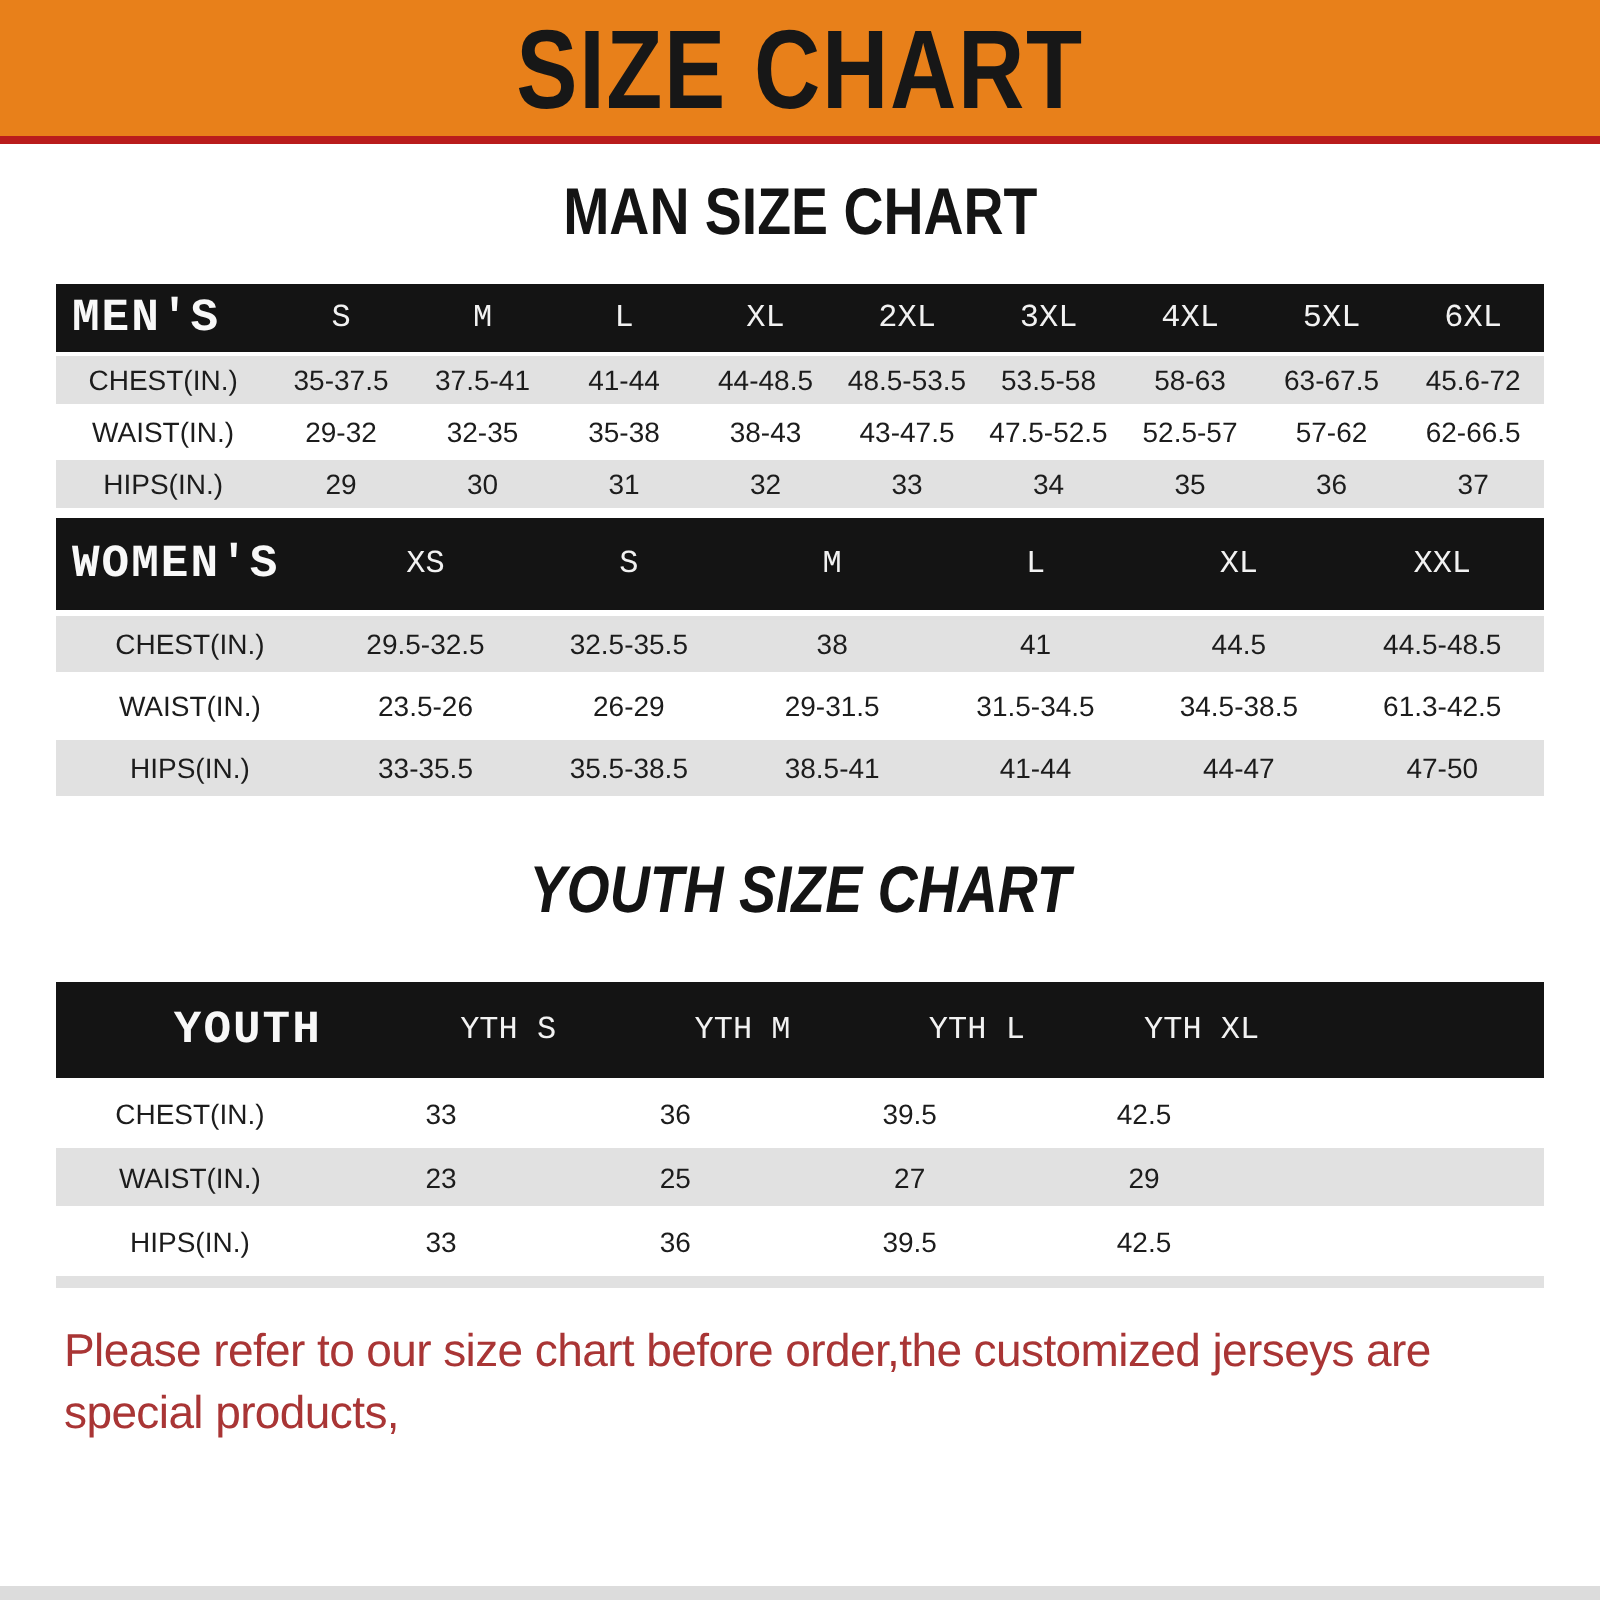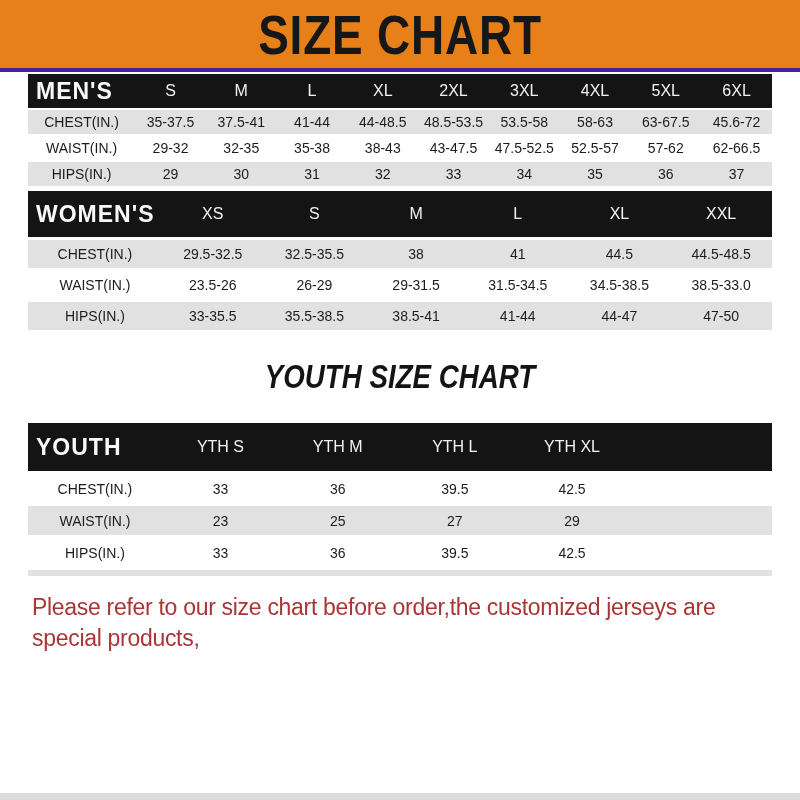--- a/index.html
+++ b/index.html
@@ -9,21 +9,21 @@
     font-family: "Liberation Sans", sans-serif;
     position: relative;
     overflow: hidden;
     color: #1a1a1a;
   }
 
   
   .banner {
     height: 72px;
     background: #E8801A;
-    border-bottom: 4px solid #4c1d95;
+    border-bottom: 4px solid #b91c1c;
     box-sizing: border-box;
     display: flex; align-items: center; justify-content: center;
   }
   .banner-title {
     display: inline-block;
     font-size: 56px;
     font-weight: 900;
     color: #171717;
     letter-spacing: 1px;
     transform: scaleX(0.82);
@@ -51,21 +51,21 @@
   
   .tablewrap { margin: 0 28px; }
   table.t {
     width: 100%;
     table-layout: fixed;
     border-collapse: separate;
     border-spacing: 0 2px;
   }
   .women table.t, .youth table.t { border-spacing: 0 3px; }
 
-  tr.head-row { background: #141414; }
+  tr.head-row { background: #141414; font-family: Liberation Mono, monospace; }
   th.head-label {
     color: #F8F8F8;
     font-weight: 700;
     font-size: 23px;
     text-align: left;
     padding-left: 8px;
     letter-spacing: 1px;
     white-space: nowrap;
   }
   th.head-col {
@@ -84,21 +84,21 @@
     white-space: nowrap;
   }
   td.cell {
     font-size: 14px;
     text-align: center;
     color: #1c1c1c;
     white-space: nowrap;
   }
   .men   th { height: 32px; } .men   td { height: 22px; }
   .women th { height: 44px; } .women td { height: 26px; }
-  .youth th { height: 46px; } .youth td { height: 27px; }
+  .youth th { height: 46px; text-align: right; } .youth td { height: 27px; }
 
   .youth-strip {
     margin: 0 28px;
     height: 6px;
     background: #E1E1E1;
   }
 
   
   .footer {
     margin: 16px 32px 0 32px;
@@ -117,20 +117,23 @@
 </style>
 </head>
 <body>
 
 <div class="page">
 
   <header class="banner">
     <span class="banner-title">SIZE CHART</span>
   </header>
 
+  <div class="sec-title t1">
+    <span>MAN SIZE CHART</span>
+  </div>
   <div class="tablewrap men">
       <table class="t">
         <colgroup>
           <col style="width: 14.4%;">
           <col style="width: 9.51111%;">
           <col style="width: 9.51111%;">
           <col style="width: 9.51111%;">
           <col style="width: 9.51111%;">
           <col style="width: 9.51111%;">
           <col style="width: 9.51111%;">
@@ -225,21 +228,21 @@
             <td class="cell">44.5</td>
             <td class="cell">44.5-48.5</td>
           </tr>
           <tr class="row white">
             <td class="row-label">WAIST(IN.)</td>
             <td class="cell">23.5-26</td>
             <td class="cell">26-29</td>
             <td class="cell">29-31.5</td>
             <td class="cell">31.5-34.5</td>
             <td class="cell">34.5-38.5</td>
-            <td class="cell">38.5-33.0</td>
+            <td class="cell">61.3-42.5</td>
           </tr>
           <tr class="row gray">
             <td class="row-label">HIPS(IN.)</td>
             <td class="cell">33-35.5</td>
             <td class="cell">35.5-38.5</td>
             <td class="cell">38.5-41</td>
             <td class="cell">41-44</td>
             <td class="cell">44-47</td>
             <td class="cell">47-50</td>
           </tr>

